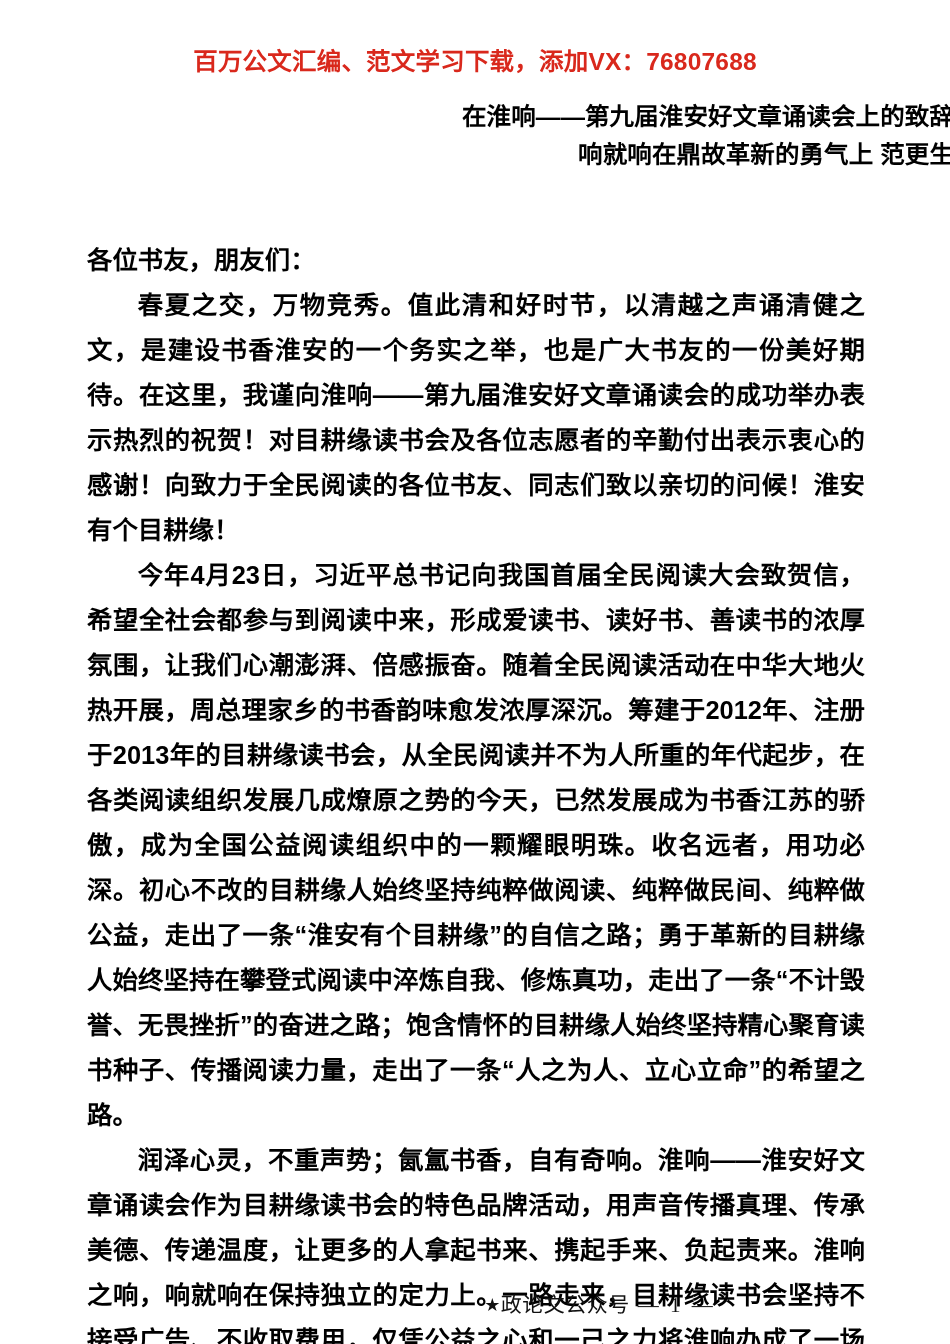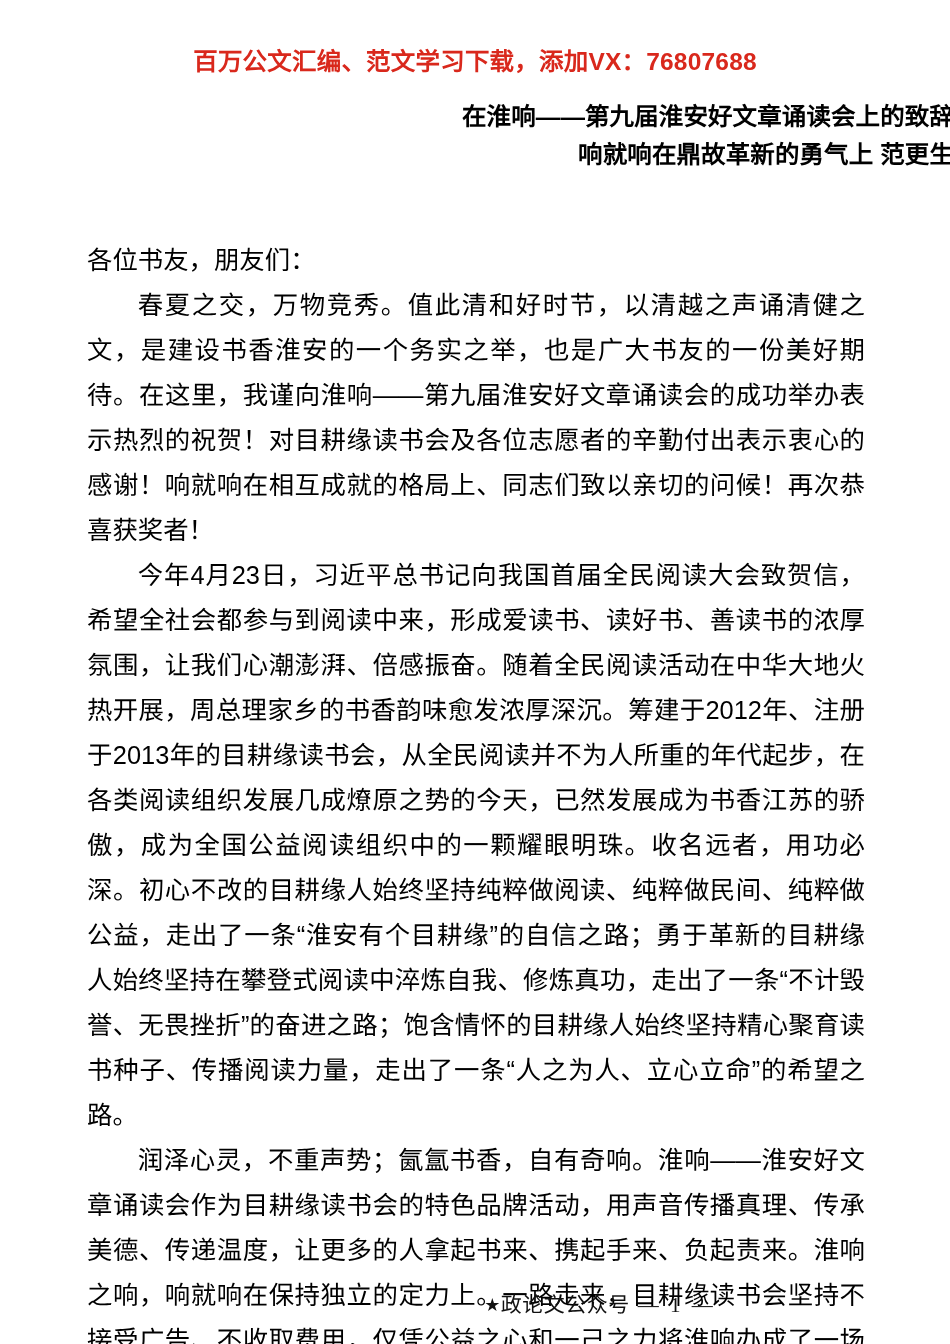--- a/index.html
+++ b/index.html
@@ -77,21 +77,21 @@
   }
   .para {
     font-size: 25.4px;
     line-height: 45px;
     color: #000000;
     text-align: justify;
     text-align-last: left;
     text-justify: inter-character;
     margin: 0;
     letter-spacing: 0px;
-    font-weight: 400;
+    font-weight: 700;
   }
   .para.indent {
     text-indent: 2em;
   }
   .para.noindent {
     text-indent: 0;
   }
   .para.clipped {
     
   }
@@ -133,21 +133,21 @@
 
   <div class="promo-header">百万公文汇编、范文学习下载，添加VX：76807688</div>
 
   <div class="title-block">
     <div class="title-main">在淮响——第九届淮安好文章诵读会上的致辞</div>
     <div class="title-sub">响就响在鼎故革新的勇气上  范更生</div>
   </div>
 
   <div class="body-area">
     <p class="para noindent">各位书友，朋友们：</p>
-    <p class="para indent">春夏之交，万物竞秀。值此清和好时节，以清越之声诵清健之文，是建设书香淮安的一个务实之举，也是广大书友的一份美好期待。在这里，我谨向淮响——第九届淮安好文章诵读会的成功举办表示热烈的祝贺！对目耕缘读书会及各位志愿者的辛勤付出表示衷心的感谢！响就响在相互成就的格局上、同志们致以亲切的问候！再次恭喜获奖者！</p>
+    <p class="para indent">春夏之交，万物竞秀。值此清和好时节，以清越之声诵清健之文，是建设书香淮安的一个务实之举，也是广大书友的一份美好期待。在这里，我谨向淮响——第九届淮安好文章诵读会的成功举办表示热烈的祝贺！对目耕缘读书会及各位志愿者的辛勤付出表示衷心的感谢！向致力于全民阅读的各位书友、同志们致以亲切的问候！淮安有个目耕缘！</p>
     <p class="para indent">今年4月23日，习近平总书记向我国首届全民阅读大会致贺信，希望全社会都参与到阅读中来，形成爱读书、读好书、善读书的浓厚氛围，让我们心潮澎湃、倍感振奋。随着全民阅读活动在中华大地火热开展，周总理家乡的书香韵味愈发浓厚深沉。筹建于2012年、注册于2013年的目耕缘读书会，从全民阅读并不为人所重的年代起步，在各类阅读组织发展几成燎原之势的今天，已然发展成为书香江苏的骄傲，成为全国公益阅读组织中的一颗耀眼明珠。收名远者，用功必深。初心不改的目耕缘人始终坚持纯粹做阅读、纯粹做民间、纯粹做公益，走出了一条“淮安有个目耕缘”的自信之路；勇于革新的目耕缘人始终坚持在攀登式阅读中淬炼自我、修炼真功，走出了一条“不计毁誉、无畏挫折”的奋进之路；饱含情怀的目耕缘人始终坚持精心聚育读书种子、传播阅读力量，走出了一条“人之为人、立心立命”的希望之路。</p>
     <p class="para indent clipped">润泽心灵，不重声势；氤氲书香，自有奇响。淮响——淮安好文章诵读会作为目耕缘读书会的特色品牌活动，用声音传播真理、传承美德、传递温度，让更多的人拿起书来、携起手来、负起责来。淮响之响，响就响在保持独立的定力上。一路走来，目耕缘读书会坚持不接受广告、不收取费用，仅凭公益之心和一己之力将淮响办成了一场场令人艳羡的视听盛宴，让“一票难求”的盛况在里运河畔连年上演。淮响之响，响就响在鼎故革新的勇气上。坚持每届导演都是新面孔，坚持每届力推新人新作，年年皆有突破，届届均出精品，赢得了社会各界广泛点赞。淮响之响，响就响在相互成就的格局上。坚持汇聚起一批志同道合的志愿者，为广大书友提供以文会友的平台，搭建展现自我的舞</p>
   </div>
 
   <div class="footer">
     <span class="footer-inner">
       <span class="footer-star">★</span><span class="footer-brand">政论文公众号</span><span class="footer-pageno">— 1 —</span>
     </span>
   </div>
 

